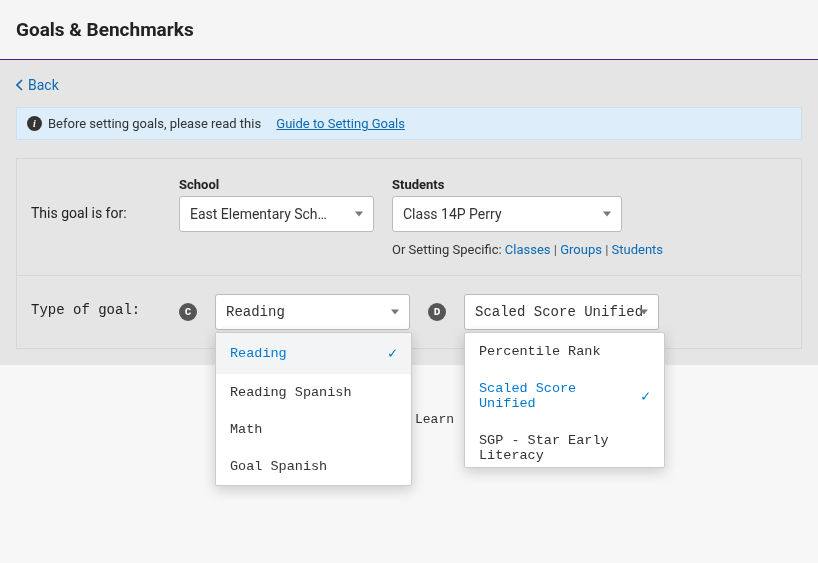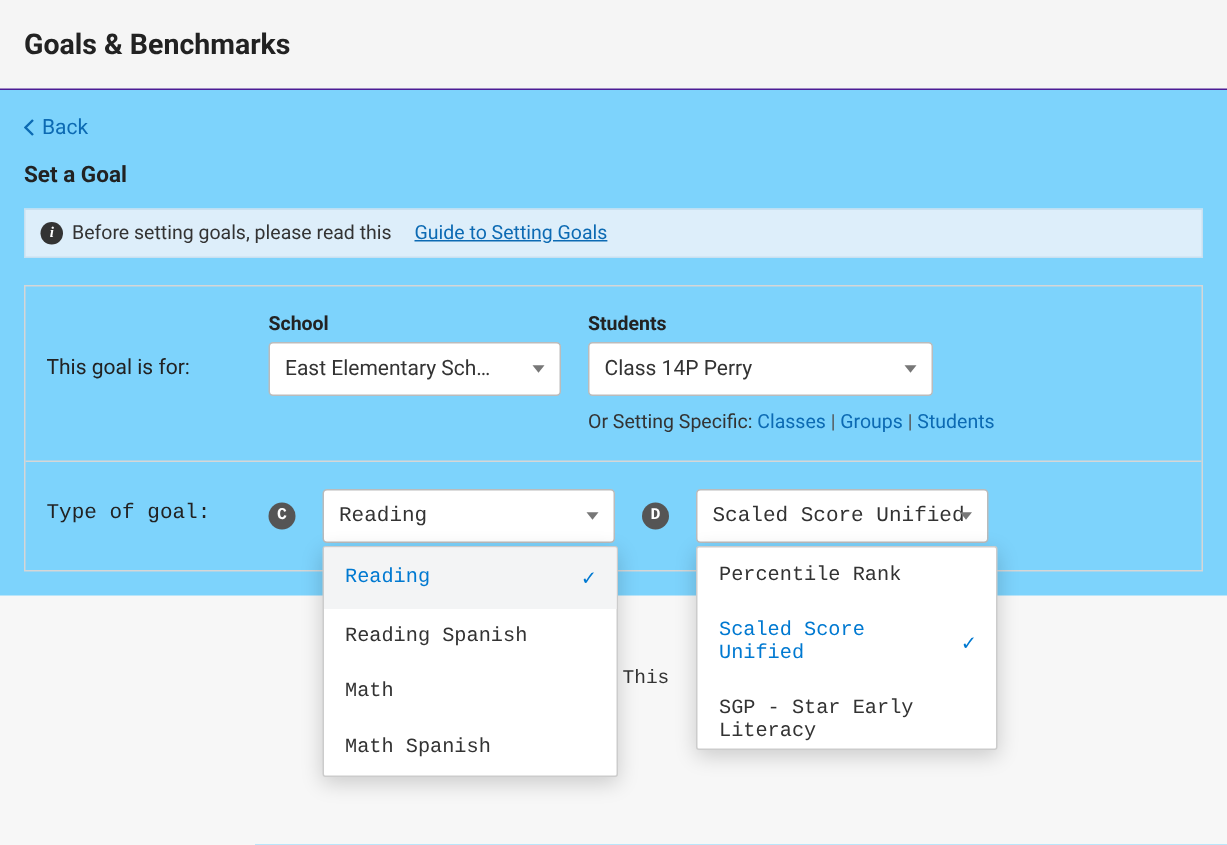--- a/index.html
+++ b/index.html
@@ -15,21 +15,21 @@
       background: #f5f5f5;
       padding: 18px 16px;
       border-bottom: 1px solid #4c1d95;
     }
     .header h1 {
       font-size: 19px;
       font-weight: 700;
       color: #222;
     }
     .content {
-      background: #7dd3fc;
+      background: #e5e5e5;
       padding: 16px;
     }
     .back-link {
       display: inline-flex;
       align-items: center;
       color: #0c6ab3;
       font-size: 14px;
       cursor: pointer;
       gap: 4px;
       margin-bottom: 14px;
@@ -199,21 +199,20 @@
 </div>
 
 <div class="content">
   <div class="back-link">
     <svg viewBox="0 0 8 12">
         <path d="M6 1 L1 6 L6 11" stroke="#0c6ab3" stroke-width="1.6" fill="none"></path>
       </svg>
     <span>Back</span>
   </div>
 
-  <div class="page-subtitle">Set a Goal</div>
 
   <div class="info-banner">
     <span class="info-icon">i</span>
     <span>Before setting goals, please read this</span>
     <span>&nbsp;</span>
     <a>Guide to Setting Goals</a>
   </div>
 
   <div class="panel">
     <div class="panel-row">
@@ -262,24 +261,24 @@
               <span>Reading</span>
               <span class="check-mark">✓</span>
             </div>
             <div class="menu-item">
               <span>Reading Spanish</span>
             </div>
             <div class="menu-item">
               <span>Math</span>
             </div>
             <div class="menu-item">
-              <span>Math Spanish</span>
-            </div>
-          </div>
-          <div class="learn-text" style="left:200px; top:118px;">This</div>
+              <span>Goal Spanish</span>
+            </div>
+          </div>
+          <div class="learn-text" style="left:200px; top:118px;">Learn</div>
         </div>
 
         <span class="badge-circle">D</span>
 
         <div class="dropdown-wrap">
           <div class="select-box metric-select">
             <span>Scaled Score Unified</span>
             <span class="caret"></span>
           </div>
           <div class="dropdown-menu metric-menu">

